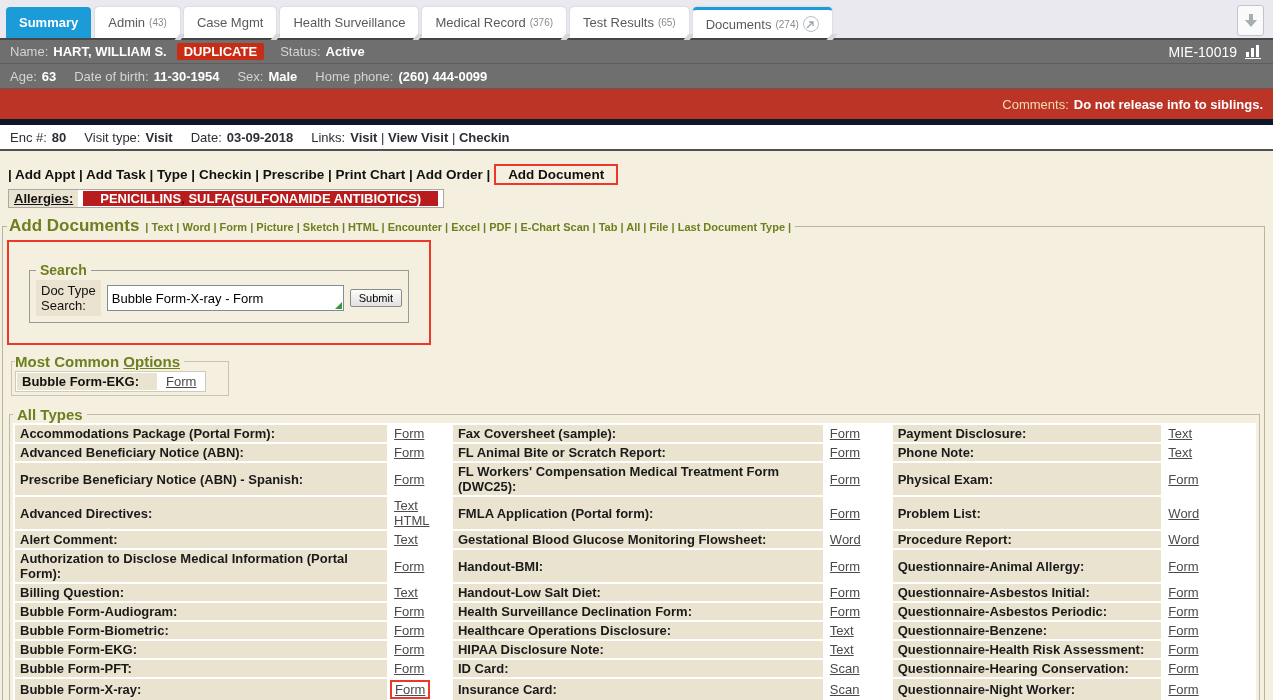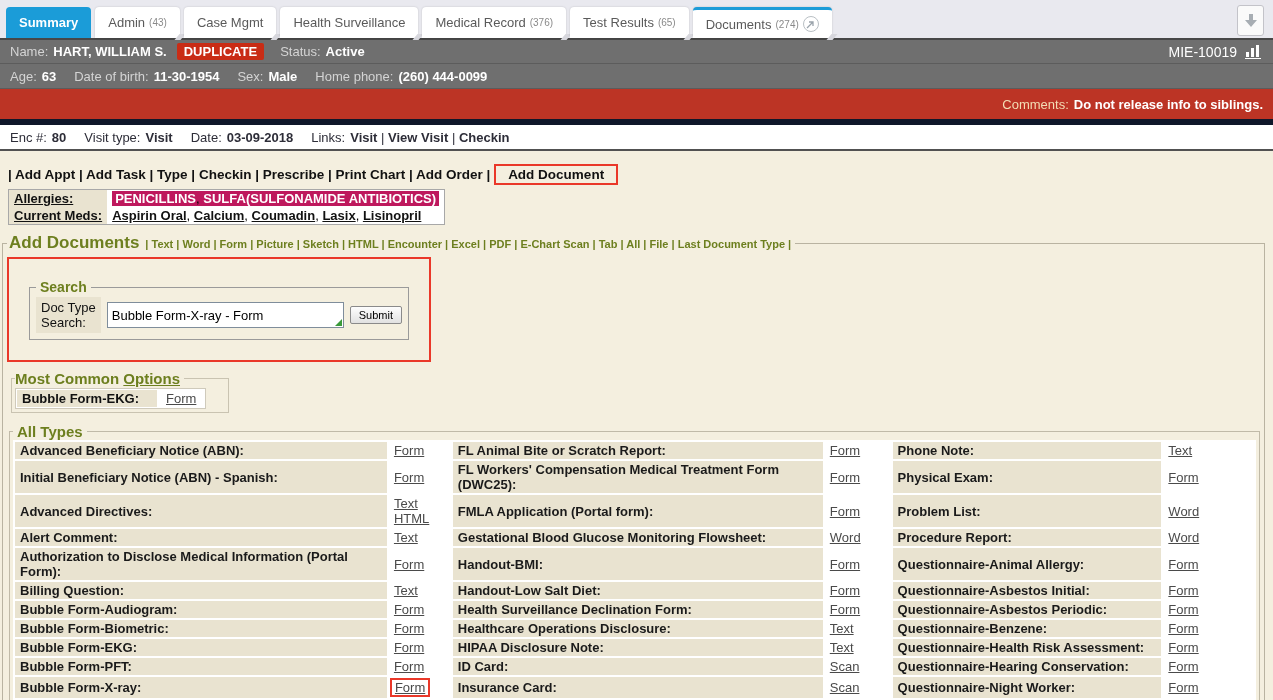--- a/index.html
+++ b/index.html
@@ -49,21 +49,21 @@
   .actions { margin:13px 0 4px 6px; font-size:13.5px; font-weight:bold; color:#111; }
   .actions a { color:#111; cursor:pointer; }
   .red-box { border:2px solid #ea3829; }
   .hl-action { display:inline-block; padding:1px 12px; }
 
   .chartbox { border-collapse:collapse; border:1px solid #a8a8a8; background:#fff;
               margin-left:6px; font-size:13px; }
   .chartbox td { padding:1px 5px; border:0; }
   .chartbox .lab { background:#e9e3d0; }
   .chartbox .lab a { color:#111; font-weight:bold; cursor:pointer; }
-  .allergy-strip { background:#be185d; padding:0 3px; display:inline-block; }
+  .allergy-strip { background:#b91c1c; padding:0 17px; display:inline-block; }
   .allergy-strip a { color:#fff; font-weight:bold; cursor:pointer; }
   .meds a { color:#111; font-weight:bold; cursor:pointer; }
 
   fieldset { border:0; }
   .adddocs { border-left:1px solid #b9b3a1; border-top:1px solid #b9b3a1;
              border-right:1px solid #b9b3a1; margin-top:8px; padding:2px 4px 0 4px;
              min-height:470px; }
   .adddocs > legend { display:flex; align-items:baseline; gap:6px; padding:0 4px 0 2px; }
   .adddocs-title { font-size:17px; font-weight:bold; color:#6d7f1f; }
   .typelinks { font-size:11px; font-weight:bold; color:#6d7f1f; }
@@ -194,28 +194,20 @@
   <table class="chartbox">
     <tbody>
         <tr>
       <td class="lab">
         <a style="text-decoration:underline">Allergies:</a>
       </td>
       <td>
         <span class="allergy-strip" id="allergy-list"><a>PENICILLINS</a>, <a>SULFA(SULFONAMIDE ANTIBIOTICS)</a></span>
       </td>
     </tr>
-    <tr>
-      <td class="lab">
-        <a style="text-decoration:underline">Current Meds:</a>
-      </td>
-      <td class="meds">
-        <span id="meds-list"><a style="text-decoration:underline">Aspirin Oral</a>, <a style="text-decoration:underline">Calcium</a>, <a style="text-decoration:underline">Coumadin</a>, <a style="text-decoration:underline">Lasix</a>, <a style="text-decoration:underline">Lisinopril</a></span>
-      </td>
-    </tr>
   </tbody>
     </table>
 
   <fieldset class="adddocs">
     <legend>
       <span class="adddocs-title">Add Documents</span>
       <span class="typelinks" id="type-links">| <a>Text</a> | <a>Word</a> | <a>Form</a> | <a>Picture</a> | <a>Sketch</a> | <a>HTML</a> | <a>Encounter</a> | <a>Excel</a> | <a>PDF</a> | <a>E-Chart Scan</a> | <a>Tab</a> | <a>All</a> | <a>File</a> | <a>Last Document Type</a> |</span>
     </legend>
 
     <div class="search-wrap red-box">
@@ -252,29 +244,37 @@
         <colgroup>
           <col style="width:374px">
             <col style="width:62px">
           <col style="width:372px">
             <col style="width:66px">
           <col style="width:270px">
             <col style="width:91px">
         </colgroup>
         <tbody id="at-body">
             <tr>
+              <td class="n">Accommodations Package (Portal Form):</td>
+              <td class="l"><a style="text-decoration:underline">Form</a></td>
+              <td class="n">Fax Coversheet (sample):</td>
+              <td class="l"><a style="text-decoration:underline">Form</a></td>
+              <td class="n">Payment Disclosure:</td>
+              <td class="l"><a style="text-decoration:underline">Text</a></td>
+            </tr>
+            <tr>
               <td class="n">Advanced Beneficiary Notice (ABN):</td>
               <td class="l"><a style="text-decoration:underline">Form</a></td>
               <td class="n">FL Animal Bite or Scratch Report:</td>
               <td class="l"><a style="text-decoration:underline">Form</a></td>
               <td class="n">Phone Note:</td>
               <td class="l"><a style="text-decoration:underline">Text</a></td>
             </tr>
             <tr>
-              <td class="n">Initial Beneficiary Notice (ABN) - Spanish:</td>
+              <td class="n">Prescribe Beneficiary Notice (ABN) - Spanish:</td>
               <td class="l"><a style="text-decoration:underline">Form</a></td>
               <td class="n">FL Workers' Compensation Medical Treatment Form (DWC25):</td>
               <td class="l"><a style="text-decoration:underline">Form</a></td>
               <td class="n">Physical Exam:</td>
               <td class="l"><a style="text-decoration:underline">Form</a></td>
             </tr>
             <tr>
               <td class="n">Advanced Directives:</td>
               <td class="l"><a style="text-decoration:underline">Text</a><br><a style="text-decoration:underline">HTML</a></td>
               <td class="n">FMLA Application (Portal form):</td>

